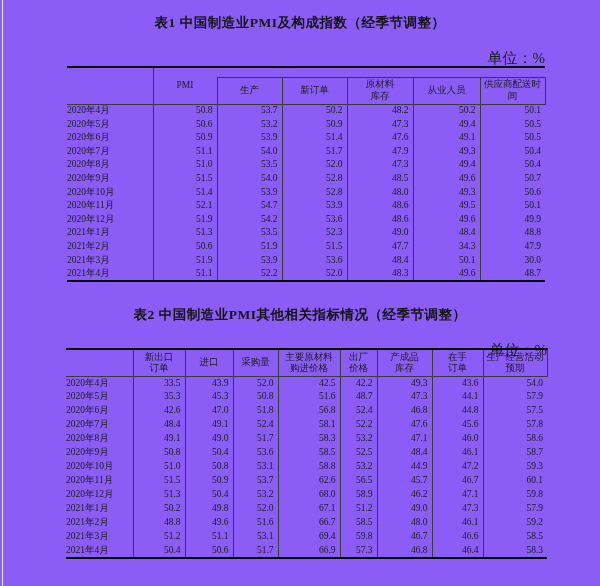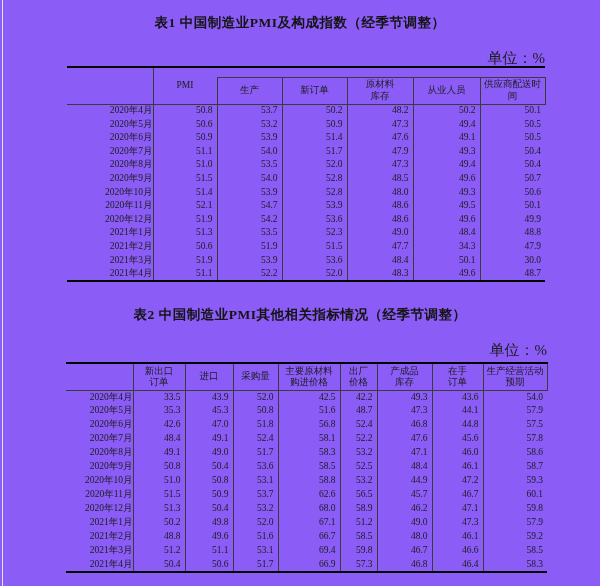--- a/index.html
+++ b/index.html
@@ -22,21 +22,21 @@
     position:absolute; left:0; text-align:right; font-size:15px; color:#1c1c1c;
   }
   #t1-unit { top:49px; width:545px; }
   #t2-unit { top:341px; width:547px; }
 
   table.t {
     position:absolute; border-collapse:collapse; table-layout:fixed;
     border-top:2px solid #000; border-bottom:2px solid #000;
   }
   #table1 { left:67px; top:66px; width:478px; }
-  #table2 { left:66px; top:362px; width:481px; }
+  #table2 { left:66px; top:348px; width:481px; }
 
   .t .hd {
     font-weight:normal; font-size:9.5px; text-align:center; vertical-align:middle;
     line-height:1.18; white-space:pre-line; color:#1c1c1c; padding:0;
   }
   .t .corner { border-bottom:1px solid #3a3a3a; }
 
   
   #table1 tr.sp   { height:10px; }
   #table1 tr.hr1  { height:27px;margin-top:16px; }
@@ -49,21 +49,21 @@
   #table2 tr.hr2  { height:27px; }
 
   
   #table1 tbody tr { height:13.6px; }
   #table2 tbody tr { height:14px; }
   .t tbody td {
     font-size:9.5px; line-height:1; padding:0; vertical-align:middle;
     border-left:1px solid #3a3a3a; color:#1c1c1c;
   }
   .t tbody td:first-child { border-left:none; }
-  .t tbody td.date-cell { text-align:right; }
+  .t tbody td.date-cell { text-align:left; }
   .t tbody td.num-cell  { text-align:right; padding-right:4px; }
 </style>
 </head>
 <body>
 
 <div class="page">
   <div class="edge-line"></div>
 
   <div id="t1-title" class="tbl-title">表1 中国制造业PMI及构成指数（经季节调整）</div>
   <div id="t1-unit" class="unit-label">单位：%</div>

